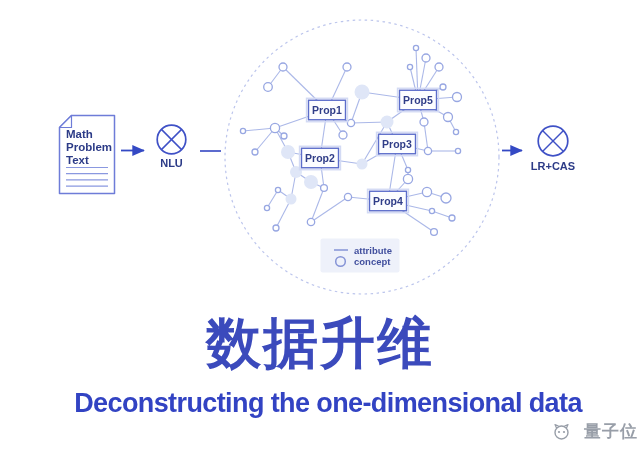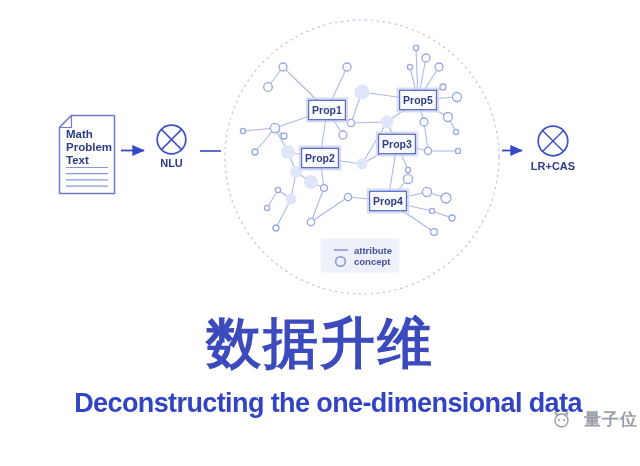--- a/index.html
+++ b/index.html
@@ -23,21 +23,21 @@
   .prop-rect{fill:#fcfdff;stroke:#5c6dca;stroke-width:1.4;}
   .prop-text{font-size:10.5px;font-weight:700;fill:#2f3d88;text-anchor:middle;}
   .legend-bg{fill:#eef1fa;}
   .legend-glyph{stroke:#8593d6;stroke-width:1.5;fill:none;}
   .legend-text{font-size:9.5px;font-weight:700;fill:#42509e;}
   .title{position:absolute;top:312px;left:0;width:640px;margin:0;text-align:center;
          font-size:55px;line-height:1.15;font-weight:700;color:#3b4abc;letter-spacing:2px;}
   .subtitle{position:absolute;top:389px;left:0;width:640px;text-align:center;
             font-size:27px;line-height:28.5px;font-weight:700;color:#3243c3;
             letter-spacing:-0.6px;white-space:nowrap;padding-left:8px;}
-  .watermark{position:absolute;top:408px;right:2px;display:flex;align-items:center;gap:13px;
+  .watermark{position:absolute;top:420px;right:2px;display:flex;align-items:center;gap:13px;
              color:rgba(138,145,156,0.88);font-size:17px;font-weight:700;z-index:5;letter-spacing:1px;}
 </style>
 </head>
 <body>
 
 <div class="page">
 
   <svg width="640" height="312" viewBox="0 0 640 312">
     <defs>
       <marker id="arrowhead" markerWidth="8" markerHeight="7" refX="6.5" refY="3" orient="auto">

